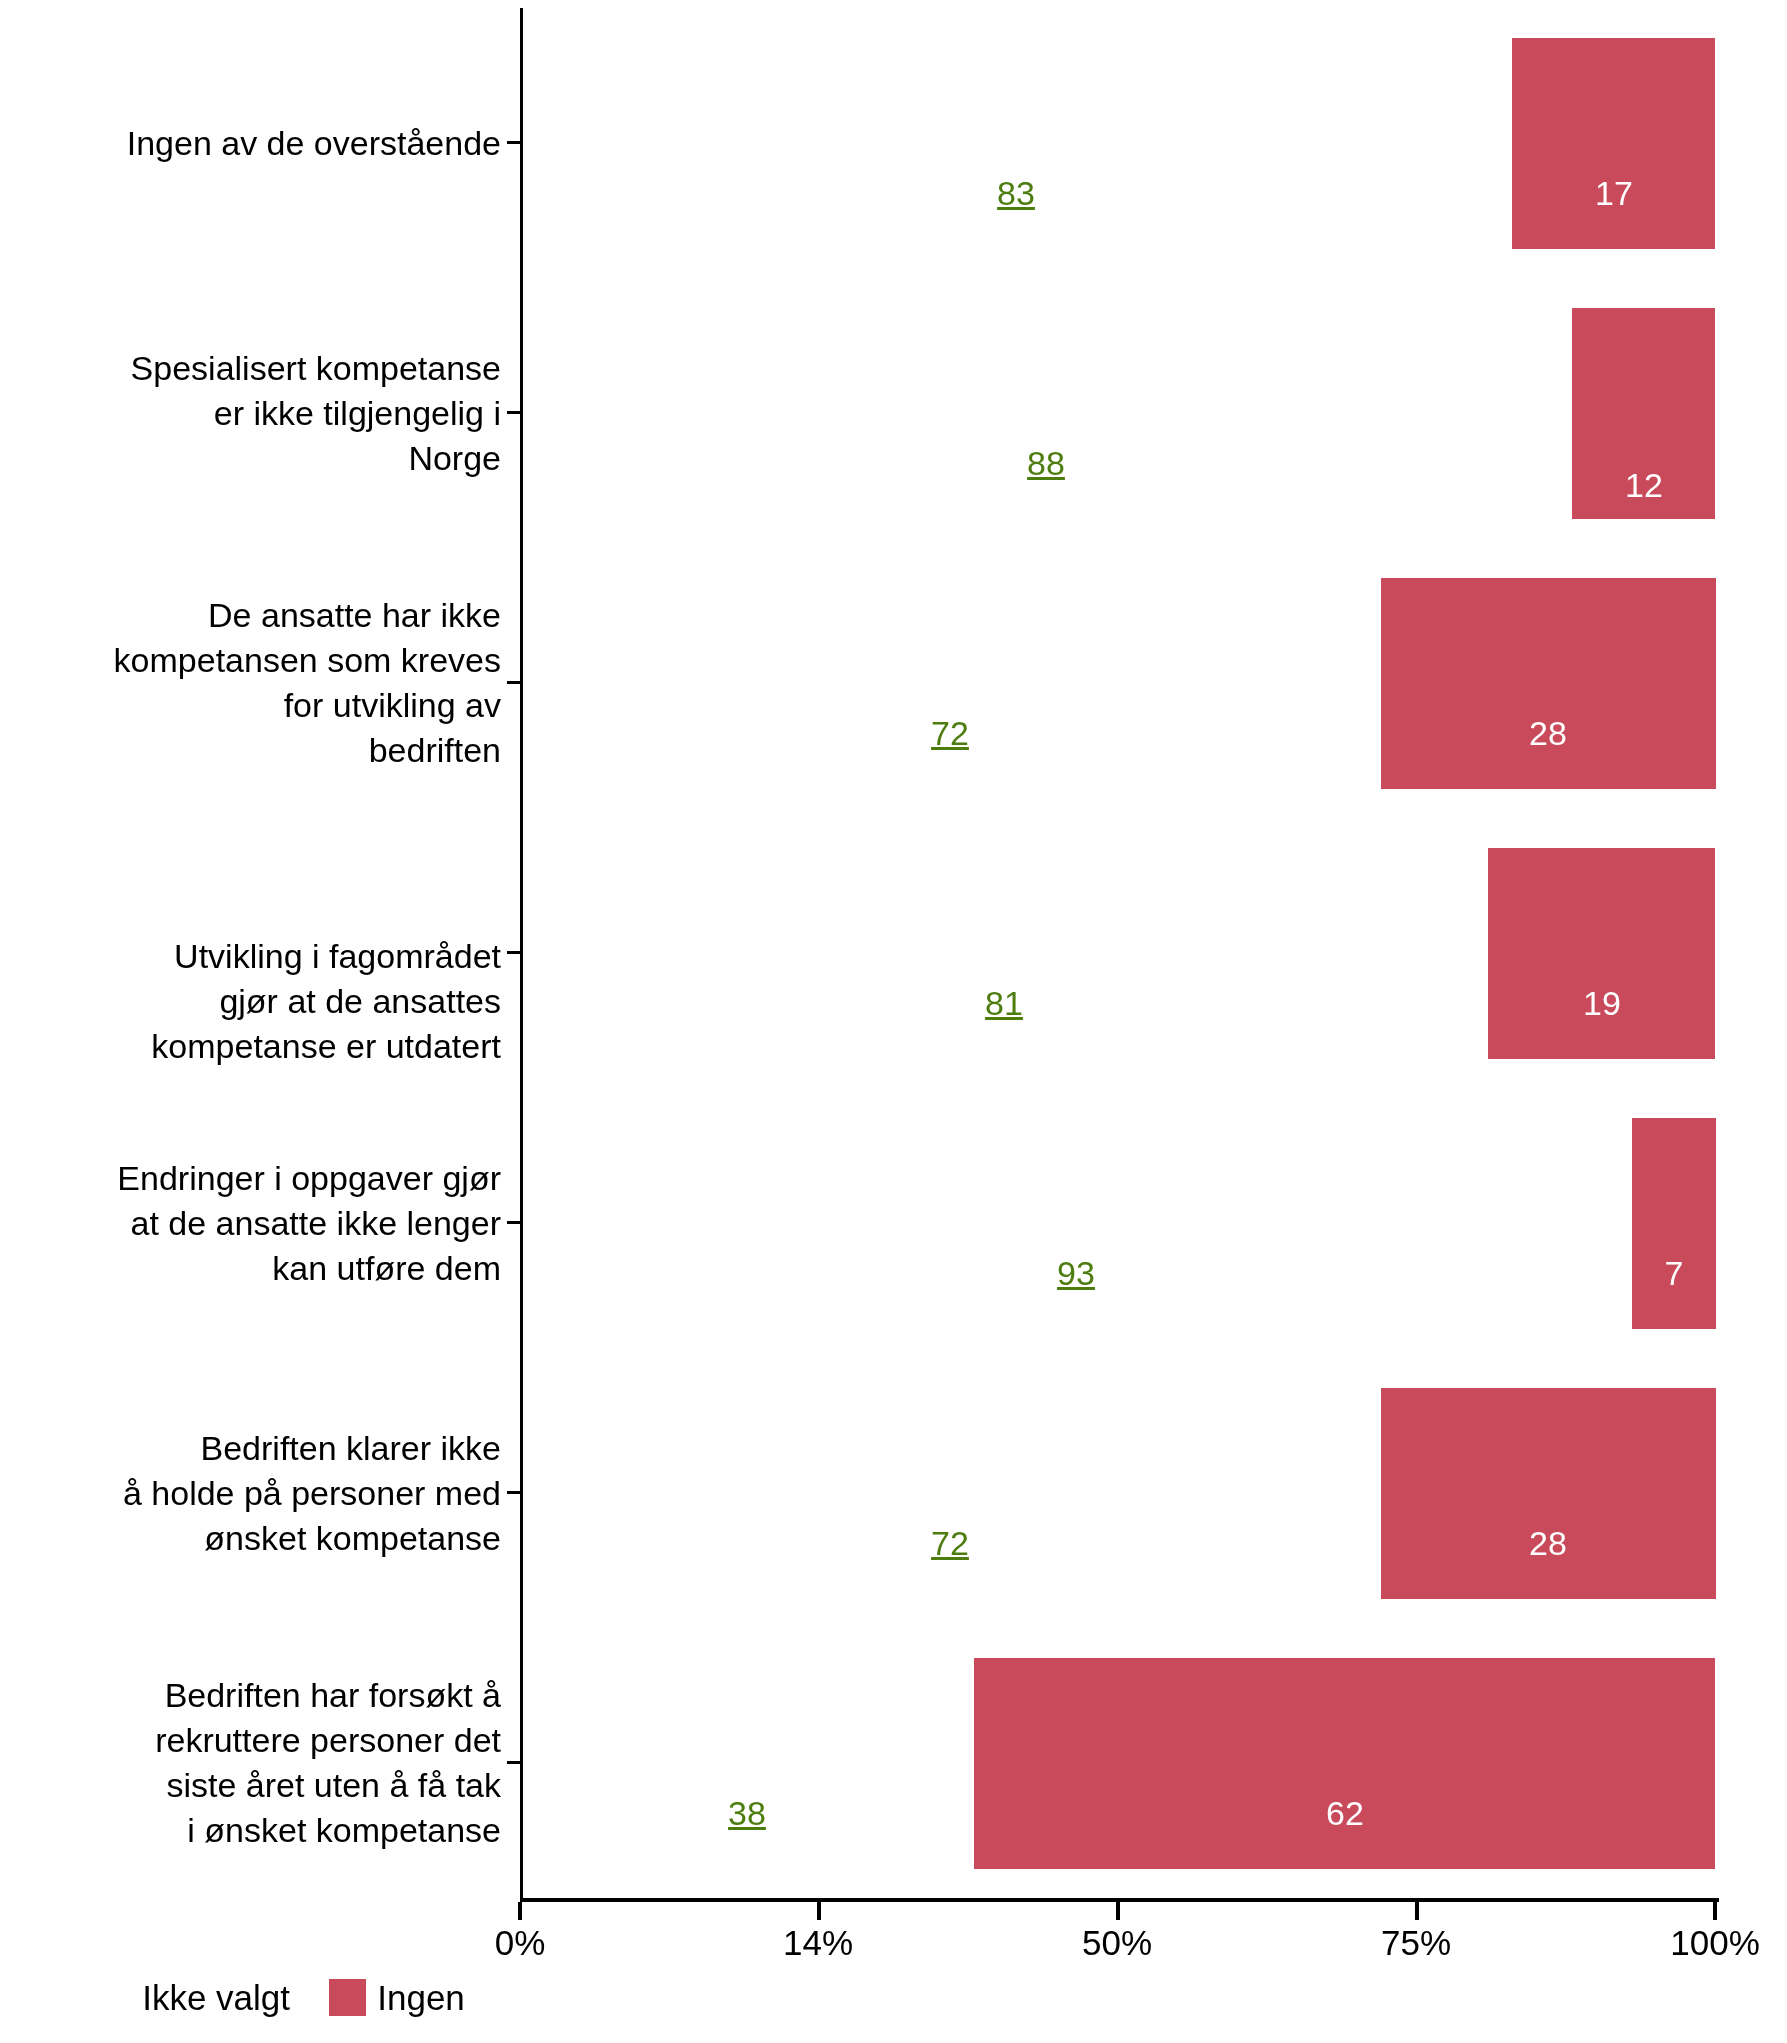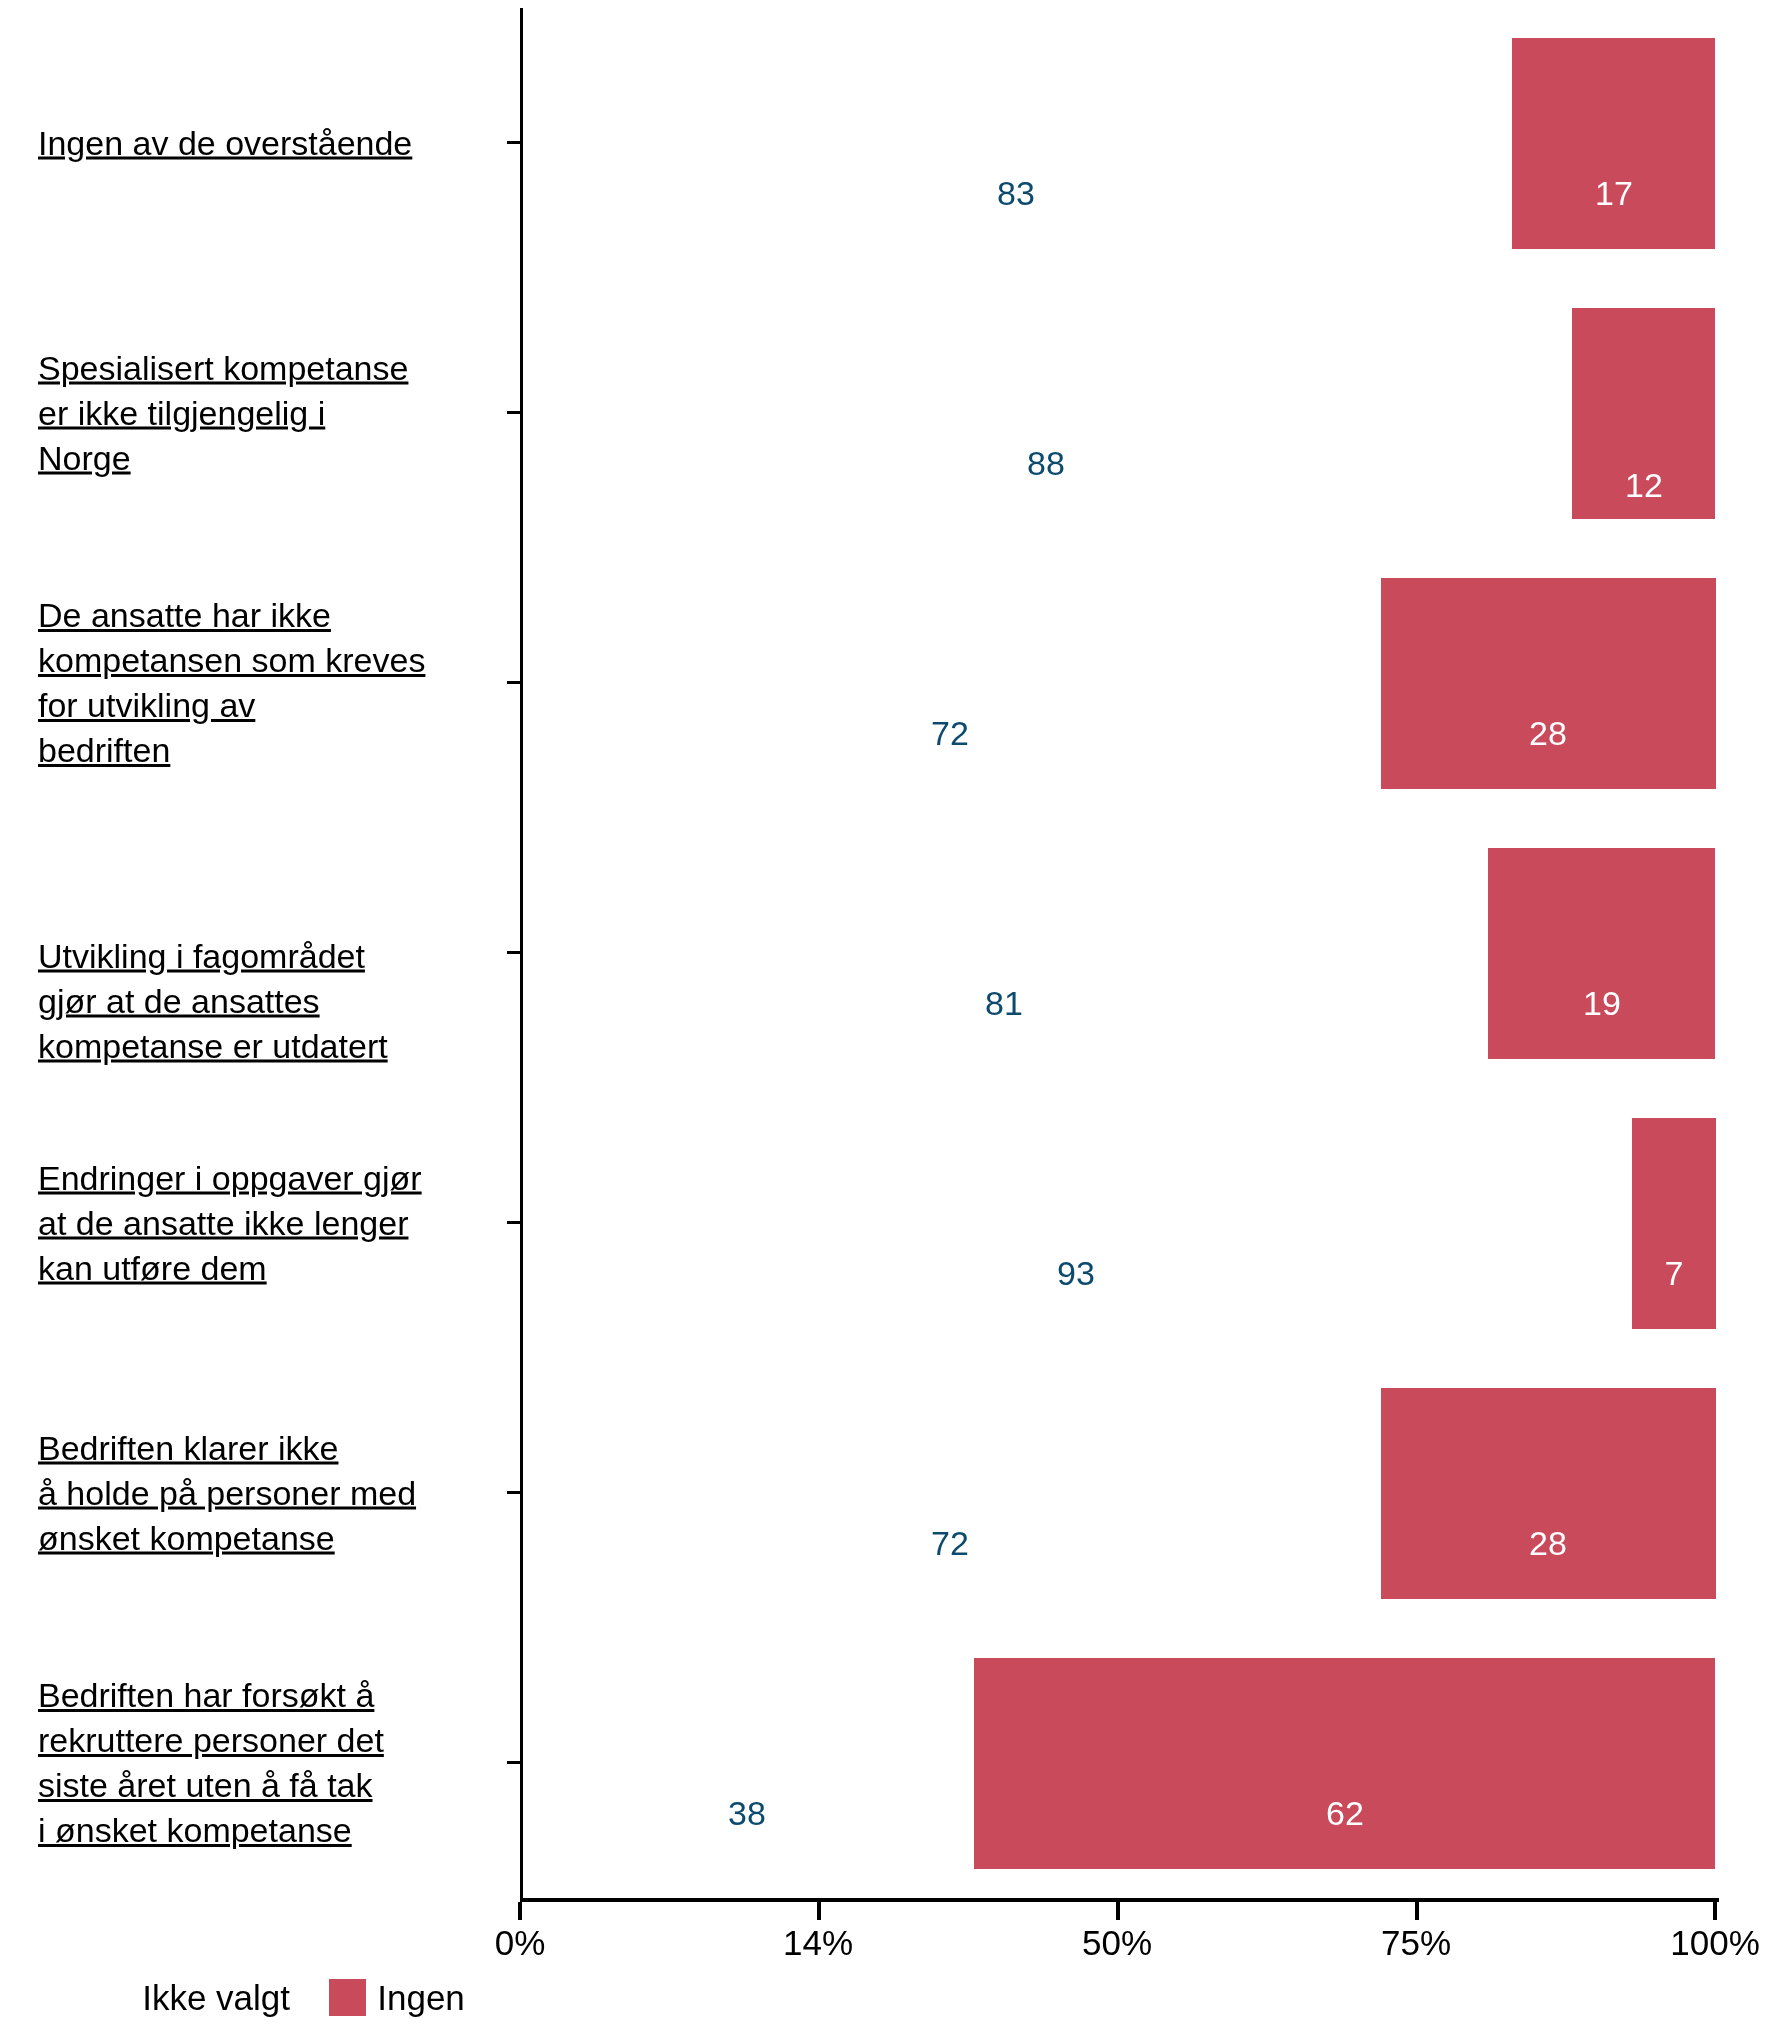--- a/index.html
+++ b/index.html
@@ -61,39 +61,39 @@
     height: 100%;
   }
 
   .seg-label {
     position: absolute;
     font-size: 34px;
     line-height: 1;
     white-space: nowrap;
     transform: translate(-50%, -50%);
   }
-  .seg-label.on-white { color: #0c4a6e; }
+  .seg-label.on-white { color: #4d7c0f; text-decoration: underline; }
   .seg-label.on-red   { color: #ffffff; }
 
   
   .y-tick {
     position: absolute;
     width: 12.8px;
     height: 3.2px;
     background: #000000;
   }
 
   .y-label {
     position: absolute;
+    text-align: right;
     font-size: 34px;
     line-height: 45px;
     white-space: pre-line;
     color: #000000;
     transform: translateY(-50%);
-    text-decoration: underline;
   }
 
   
   .x-tick {
     position: absolute;
     top: 1902px;
     width: 4px;
     height: 17.6px;
     background: #000000;
   }

